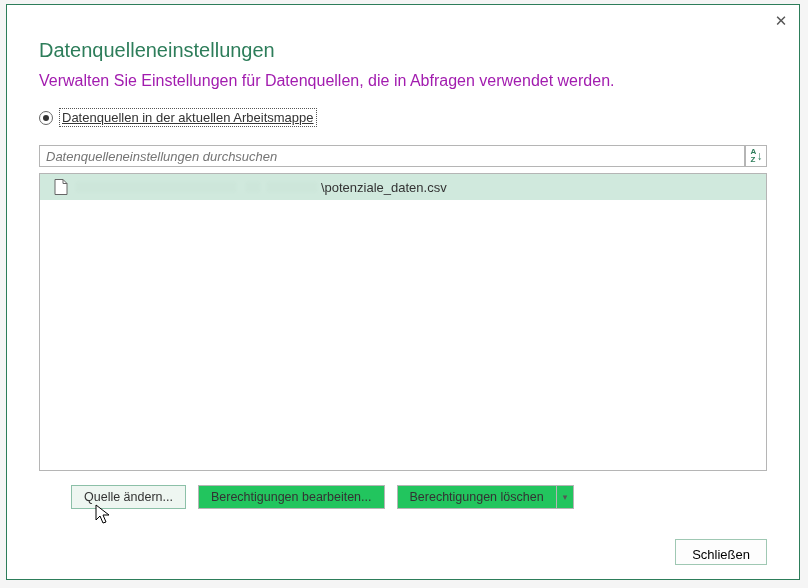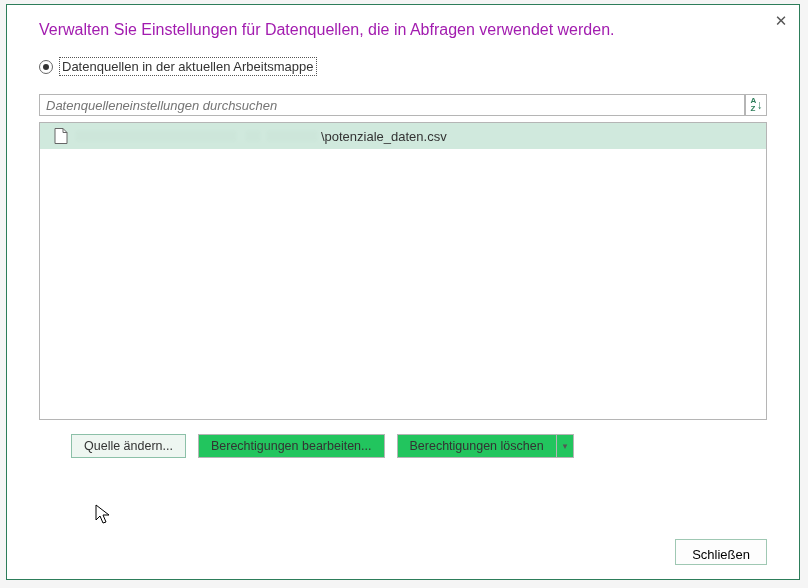--- a/index.html
+++ b/index.html
@@ -58,20 +58,21 @@
     gap: 36px;
     align-items: center;
     margin-bottom: 18px;
   }
   .radio-item {
     display: flex;
     align-items: center;
     gap: 6px;
     font-size: 13px;
     cursor: pointer;
+    text-decoration: underline;
   }
   .radio-circle {
     width: 12px;
     height: 12px;
     border: 1px solid #666;
     border-radius: 50%;
     display: inline-flex;
     align-items: center;
     justify-content: center;
     background: #fff;
@@ -218,20 +219,21 @@
 </style>
 </head>
 <body>
 
 <div class="dialog">
 
   <div class="close-x">✕</div>
 
   <div class="content">
 
+    <div class="title">Datenquelleneinstellungen</div>
     <div class="subtitle">Verwalten Sie Einstellungen für Datenquellen, die in Abfragen verwendet werden.</div>
 
     <div class="radio-row">
       <div class="radio-item">
         <span class="radio-circle checked"></span>
         <span class="radio-label focused">Datenquellen in der aktuellen Arbeitsmappe</span>
       </div>
     </div>
 
     <div class="search-row">

